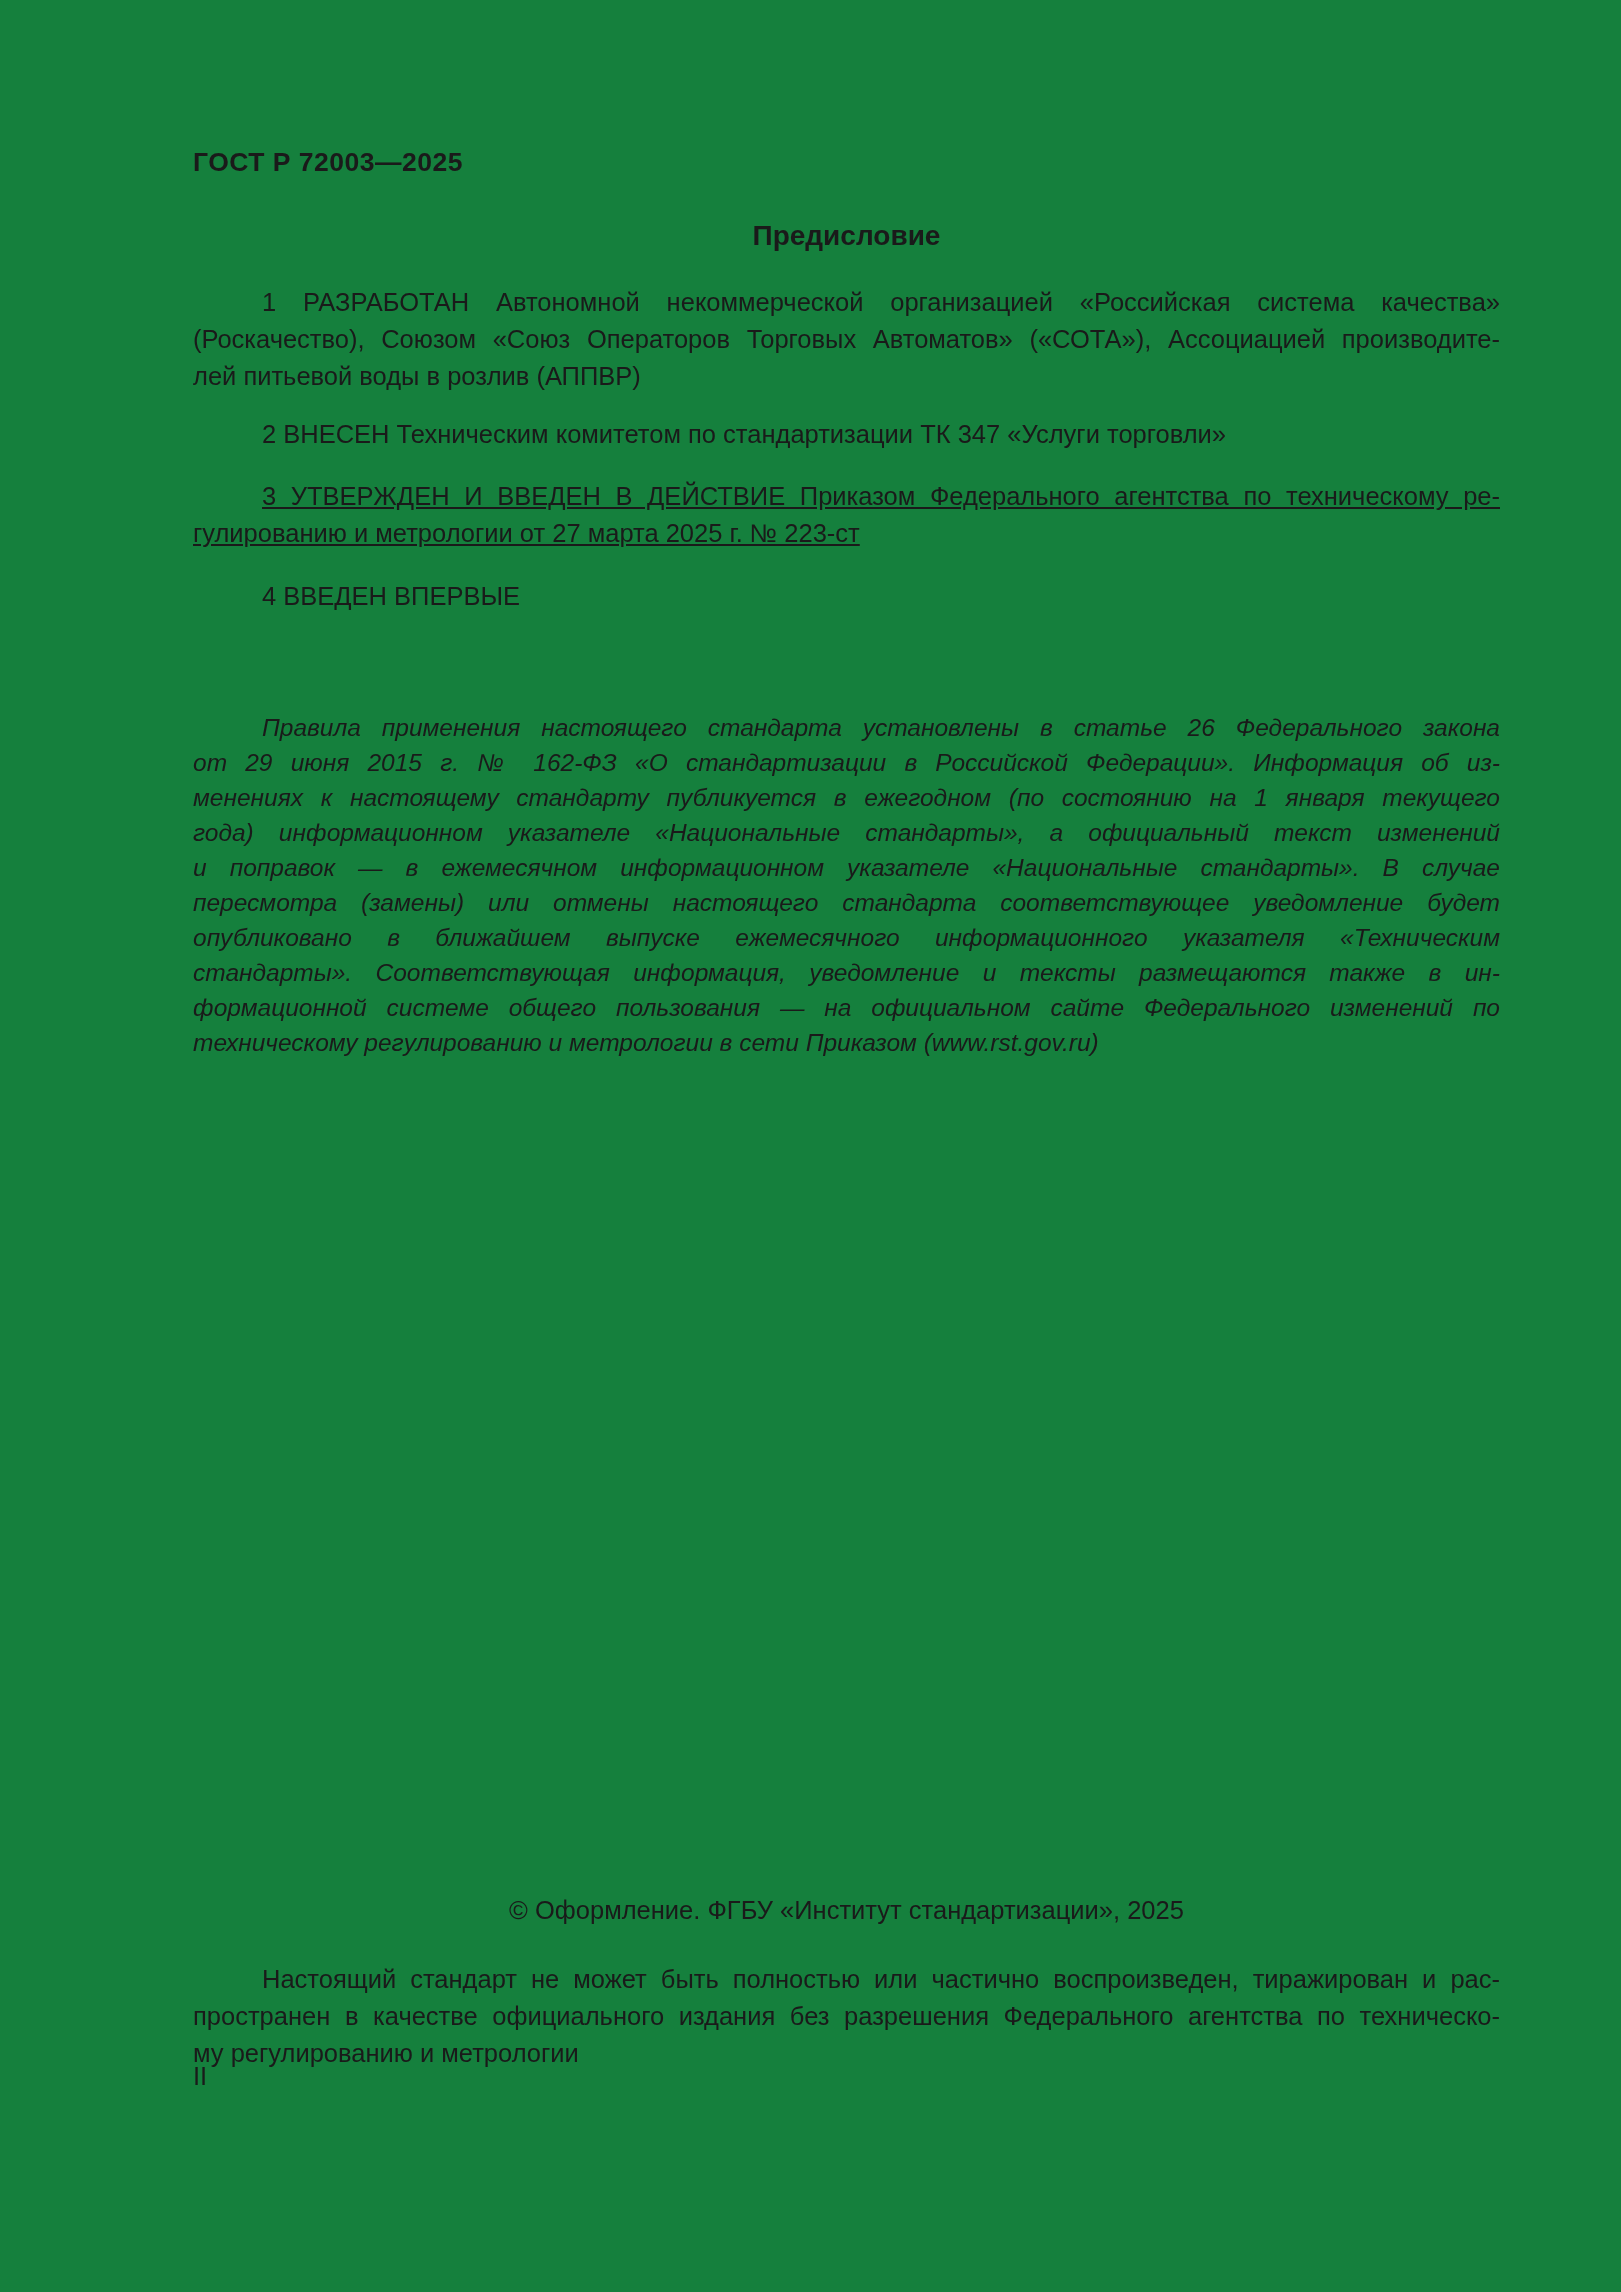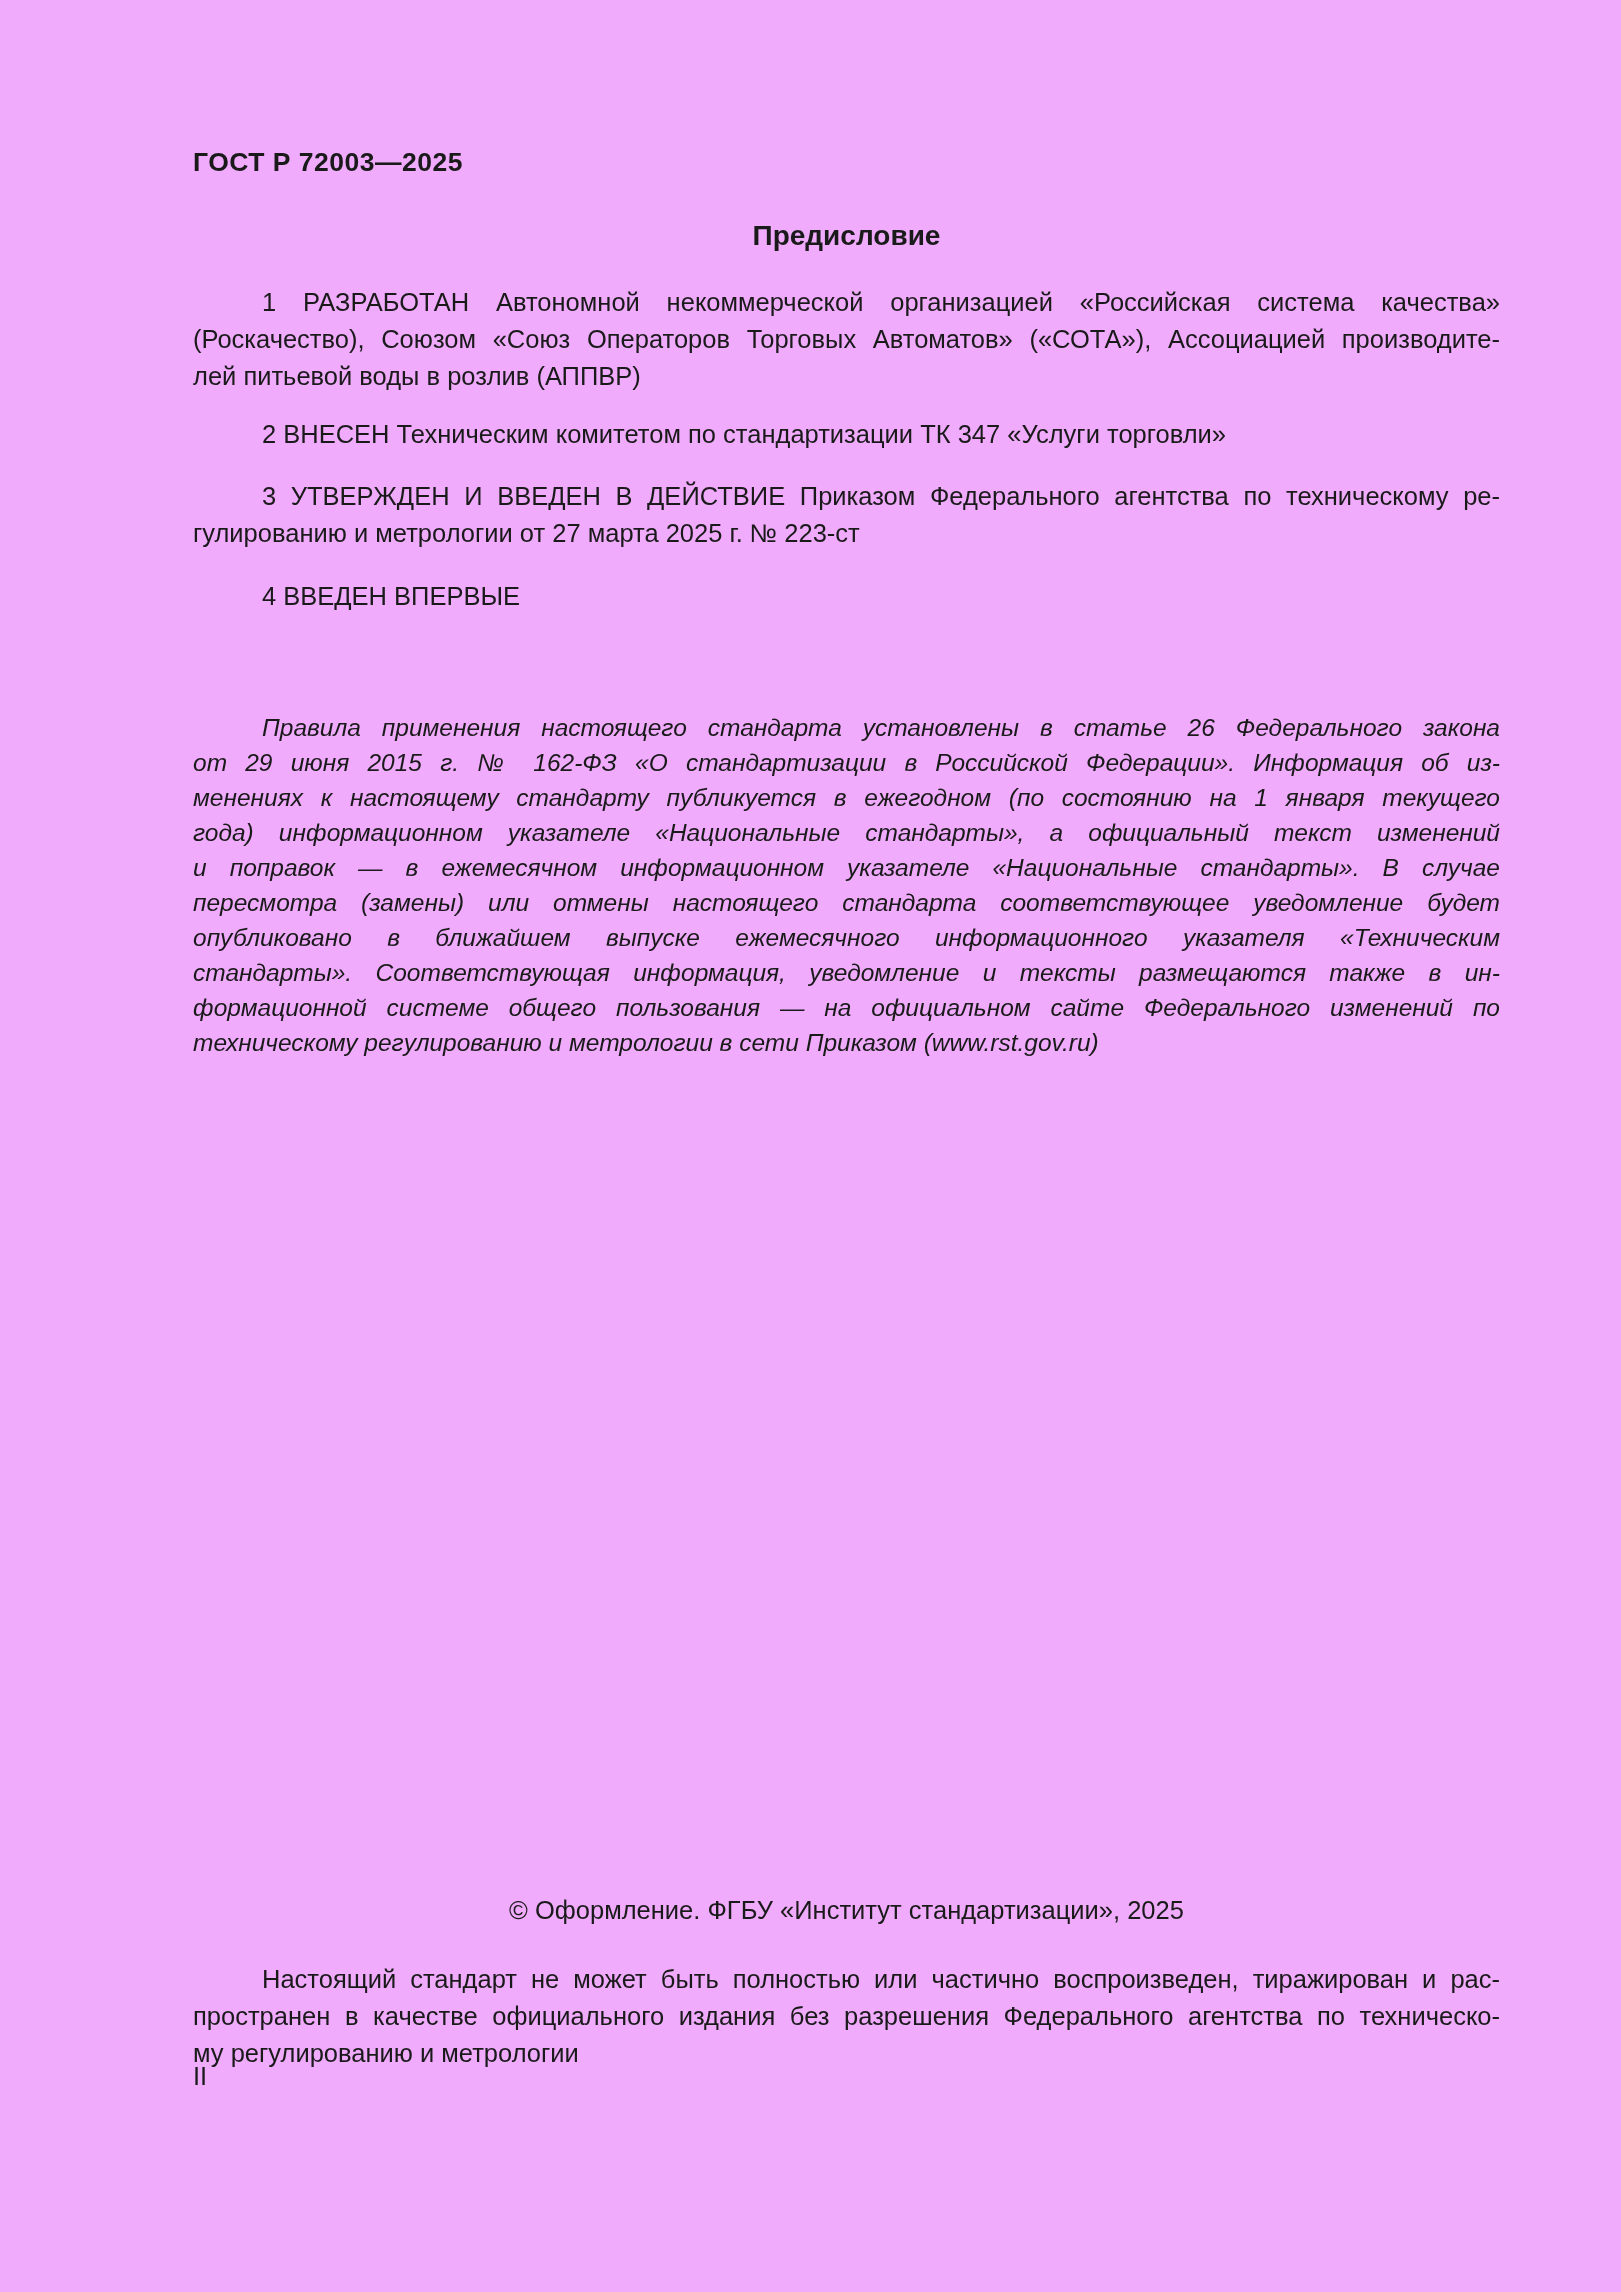--- a/index.html
+++ b/index.html
@@ -1,21 +1,21 @@
 <!DOCTYPE html>
 <html lang="ru"><head>
 <meta charset="utf-8">
 <style>
   html, body { margin: 0; padding: 0; background: #e8e8e8; }
   .page {
     position: relative;
     width: 1621px;
     height: 2293px;
     margin: 0 auto;
-    background: #f0abfc;
+    background: #15803d;
     font-family: "Liberation Sans", sans-serif;
     color: #1a1a1a;
     overflow: hidden;
   }
   .content {
     position: absolute;
     left: 193px;
     width: 1307px;
   }
   .std-header {
@@ -29,21 +29,21 @@
     font-size: 28px;
     font-weight: bold;
     text-align: center;
   }
   .para { font-size: 25.5px; line-height: 37px; }
   .para .line { text-align: justify; text-align-last: justify; }
   .para .line.last { text-align-last: left; }
   .para .line.first { text-indent: 69px; }
   .c1 { top: 284px; }
   .c2 { top: 416px; }
-  .c3 { top: 478px; }
+  .c3 { top: 478px; text-decoration: underline; }
   .c4 { top: 578px; }
   .legal {
     top: 710px;
     font-size: 24.5px;
     line-height: 35px;
     font-style: italic;
   }
   .copyright {
     top: 1896px;
     font-size: 25.5px;

